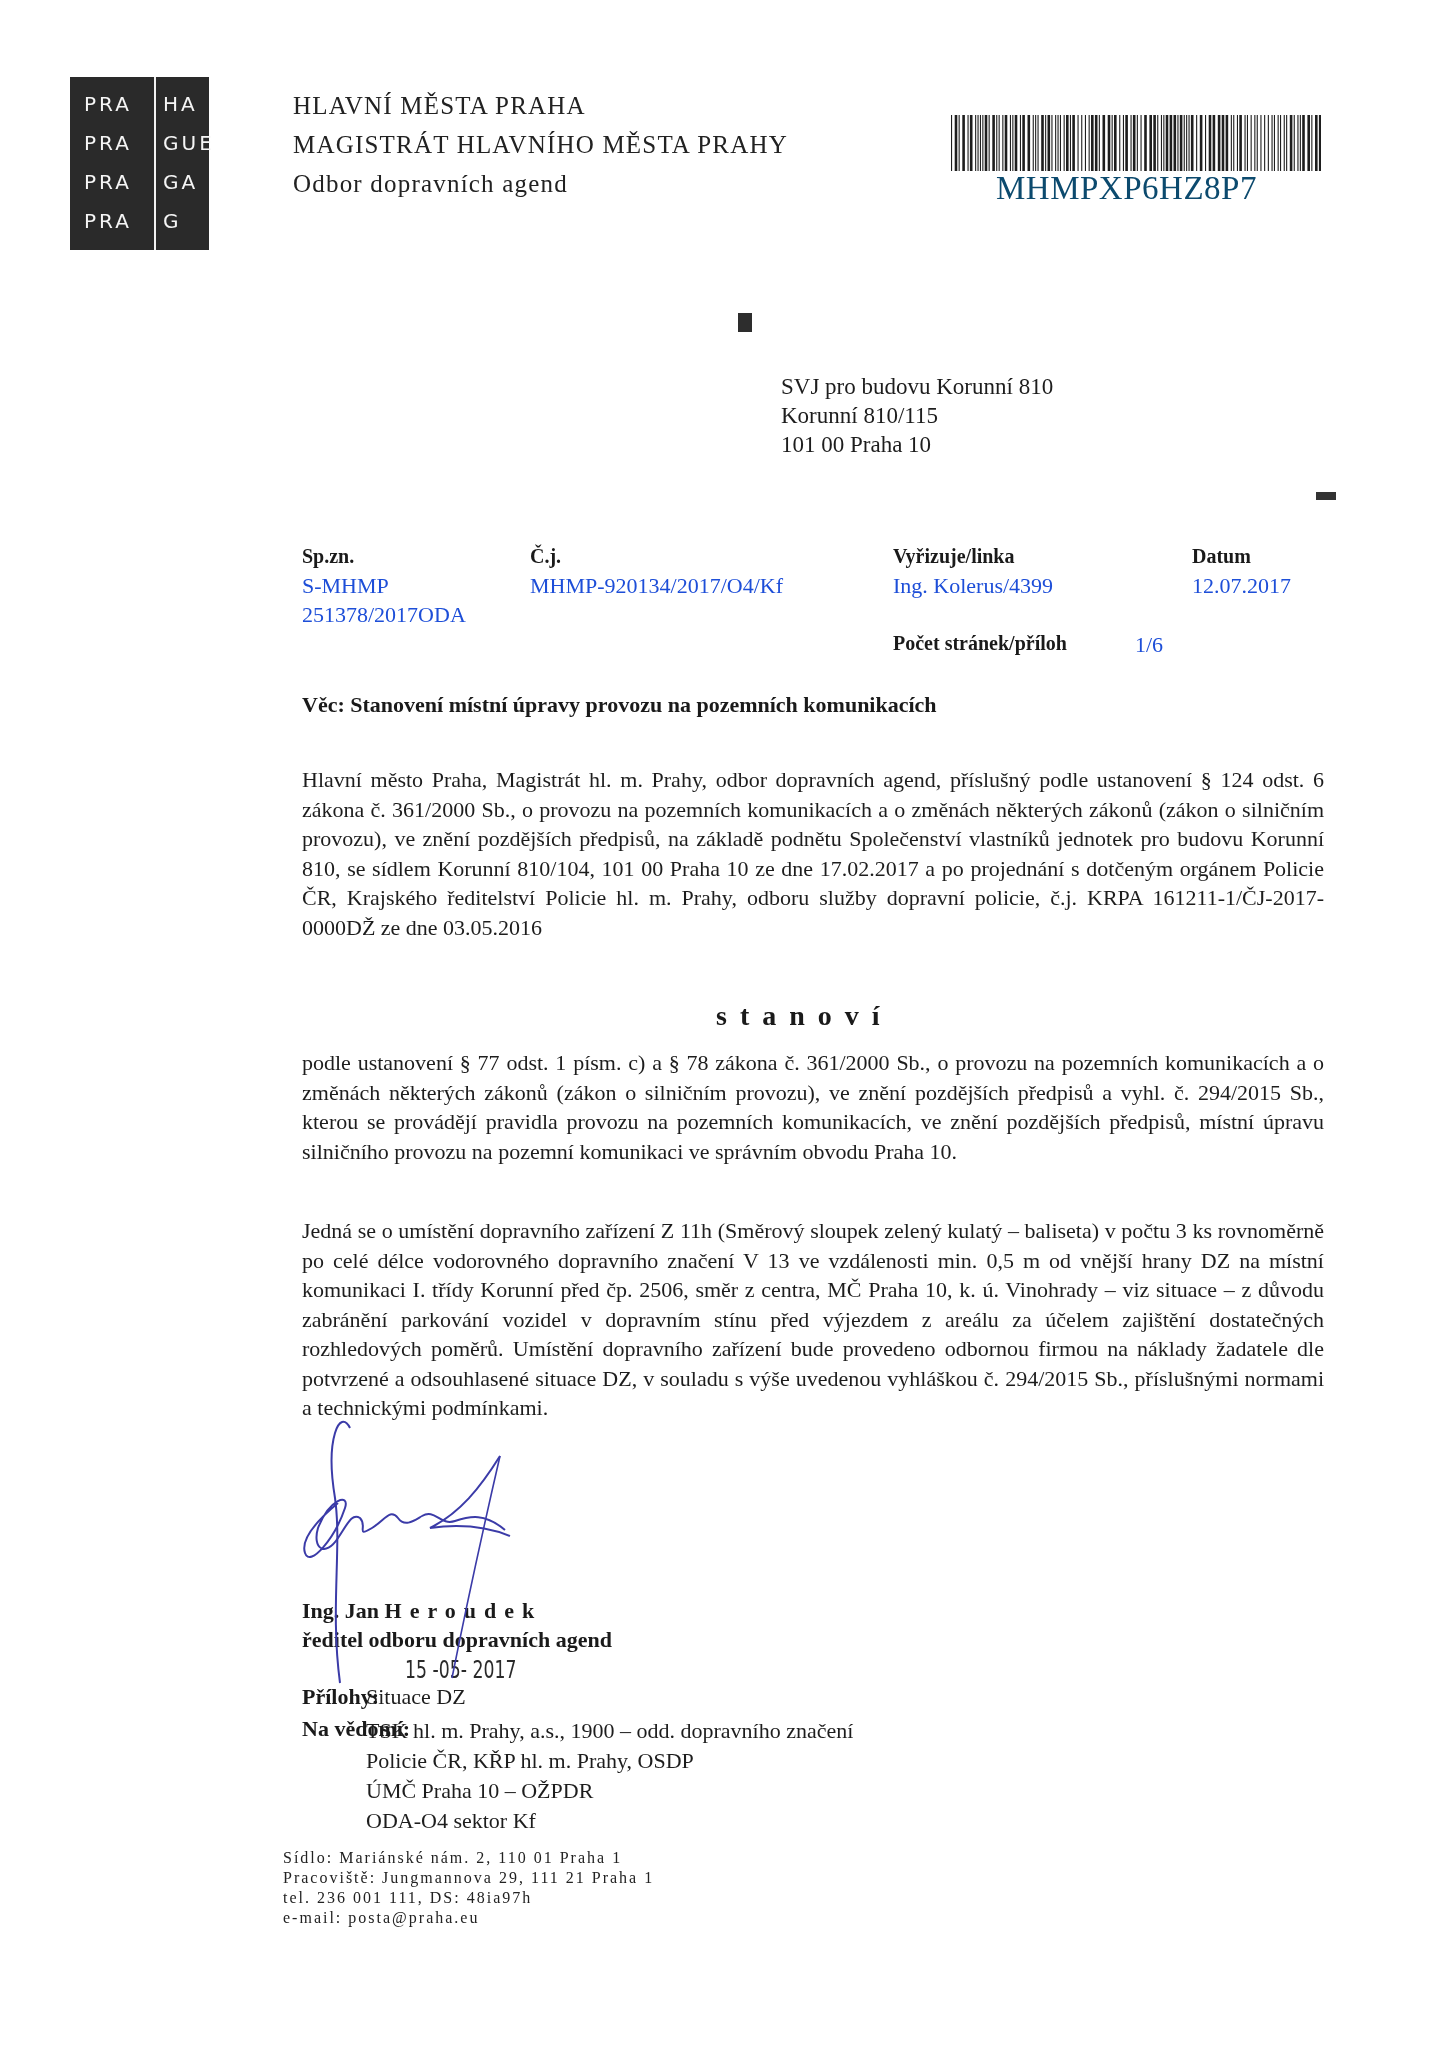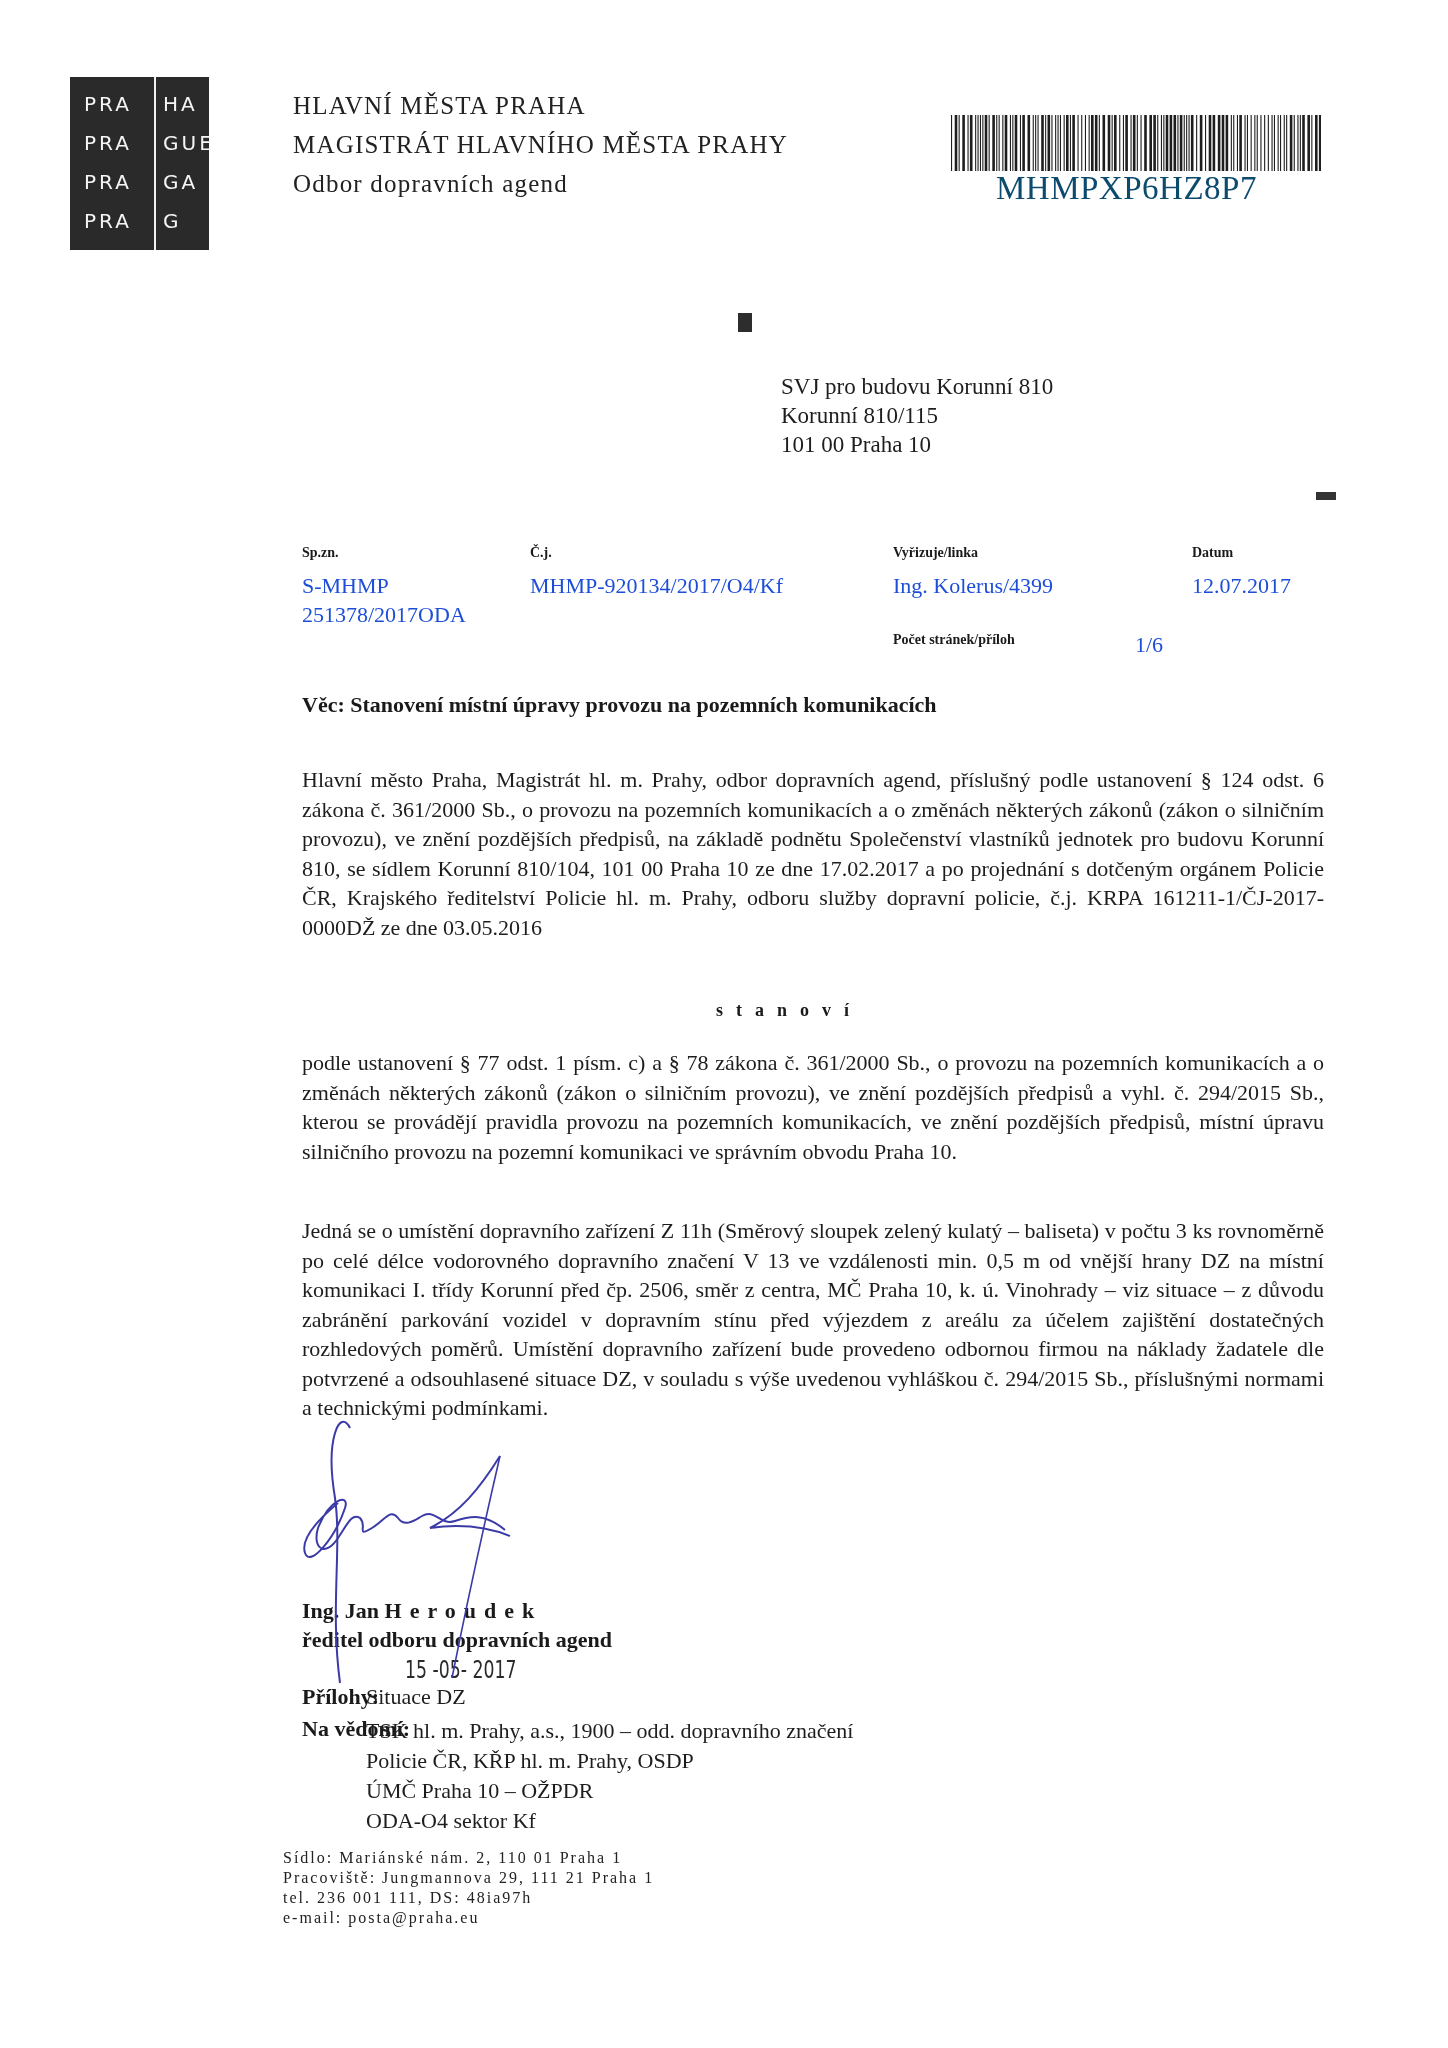--- a/index.html
+++ b/index.html
@@ -19,27 +19,27 @@
 
   
   .barcode { left: 951px; top: 115px; width: 370px; height: 56px; }
   .barcode-text { left: 996px; top: 170px; font-family: Liberation Serif, serif; font-size: 33px; color: #0c4a6e; letter-spacing: 0.5px; }
 
   .mark-square { left: 738px; top: 313px; width: 14px; height: 19px; background: #2d2d2d; }
   .mark-dash { left: 1316px; top: 492px; width: 20px; height: 8px; background: #333; }
 
   .addr { left: 781px; font-size: 23px; line-height: 29px; color: #1d1d1d; }
 
-  .hdr-label { font-weight: bold; font-size: 14px; color: #1a1a1a; }
+  .hdr-label { font-weight: bold; font-size: 20px; color: #1a1a1a; }
   .hdr-val { font-size: 22px; color: #1d4ed8; }
 
   .subject { left: 302px; top: 692px; font-size: 22px; font-weight: bold; color: #1a1a1a; }
 
   .para { left: 302px; width: 1022px; font-size: 22px; line-height: 29.5px; text-align: justify; color: #1d1d1d; }
-  .stanovi { left: 716px; top: 1000px; font-size: 18px; font-weight: bold; letter-spacing: 13px; color: #1a1a1a; }
+  .stanovi { left: 716px; top: 1000px; font-size: 28px; font-weight: bold; letter-spacing: 13px; color: #1a1a1a; }
 
   .sig-name { left: 302px; top: 1598px; font-size: 22px; font-weight: bold; color: #1a1a1a; }
   .sig-name .sp { letter-spacing: 8px; }
   .sig-role { left: 302px; top: 1627px; font-size: 22px; font-weight: bold; color: #1a1a1a; }
   .stamp-date { left: 405px; top: 1656px; font-family: "DejaVu Sans", sans-serif; font-size: 24px; color: #2a2a2a; transform: scaleX(0.72); transform-origin: left top; }
 
   .lbl { left: 302px; font-size: 22px; font-weight: bold; color: #1a1a1a; }
   .val { left: 366px; font-size: 22px; color: #1d1d1d; }
   .cc { left: 366px; font-size: 22px; line-height: 30px; color: #1d1d1d; }
 

